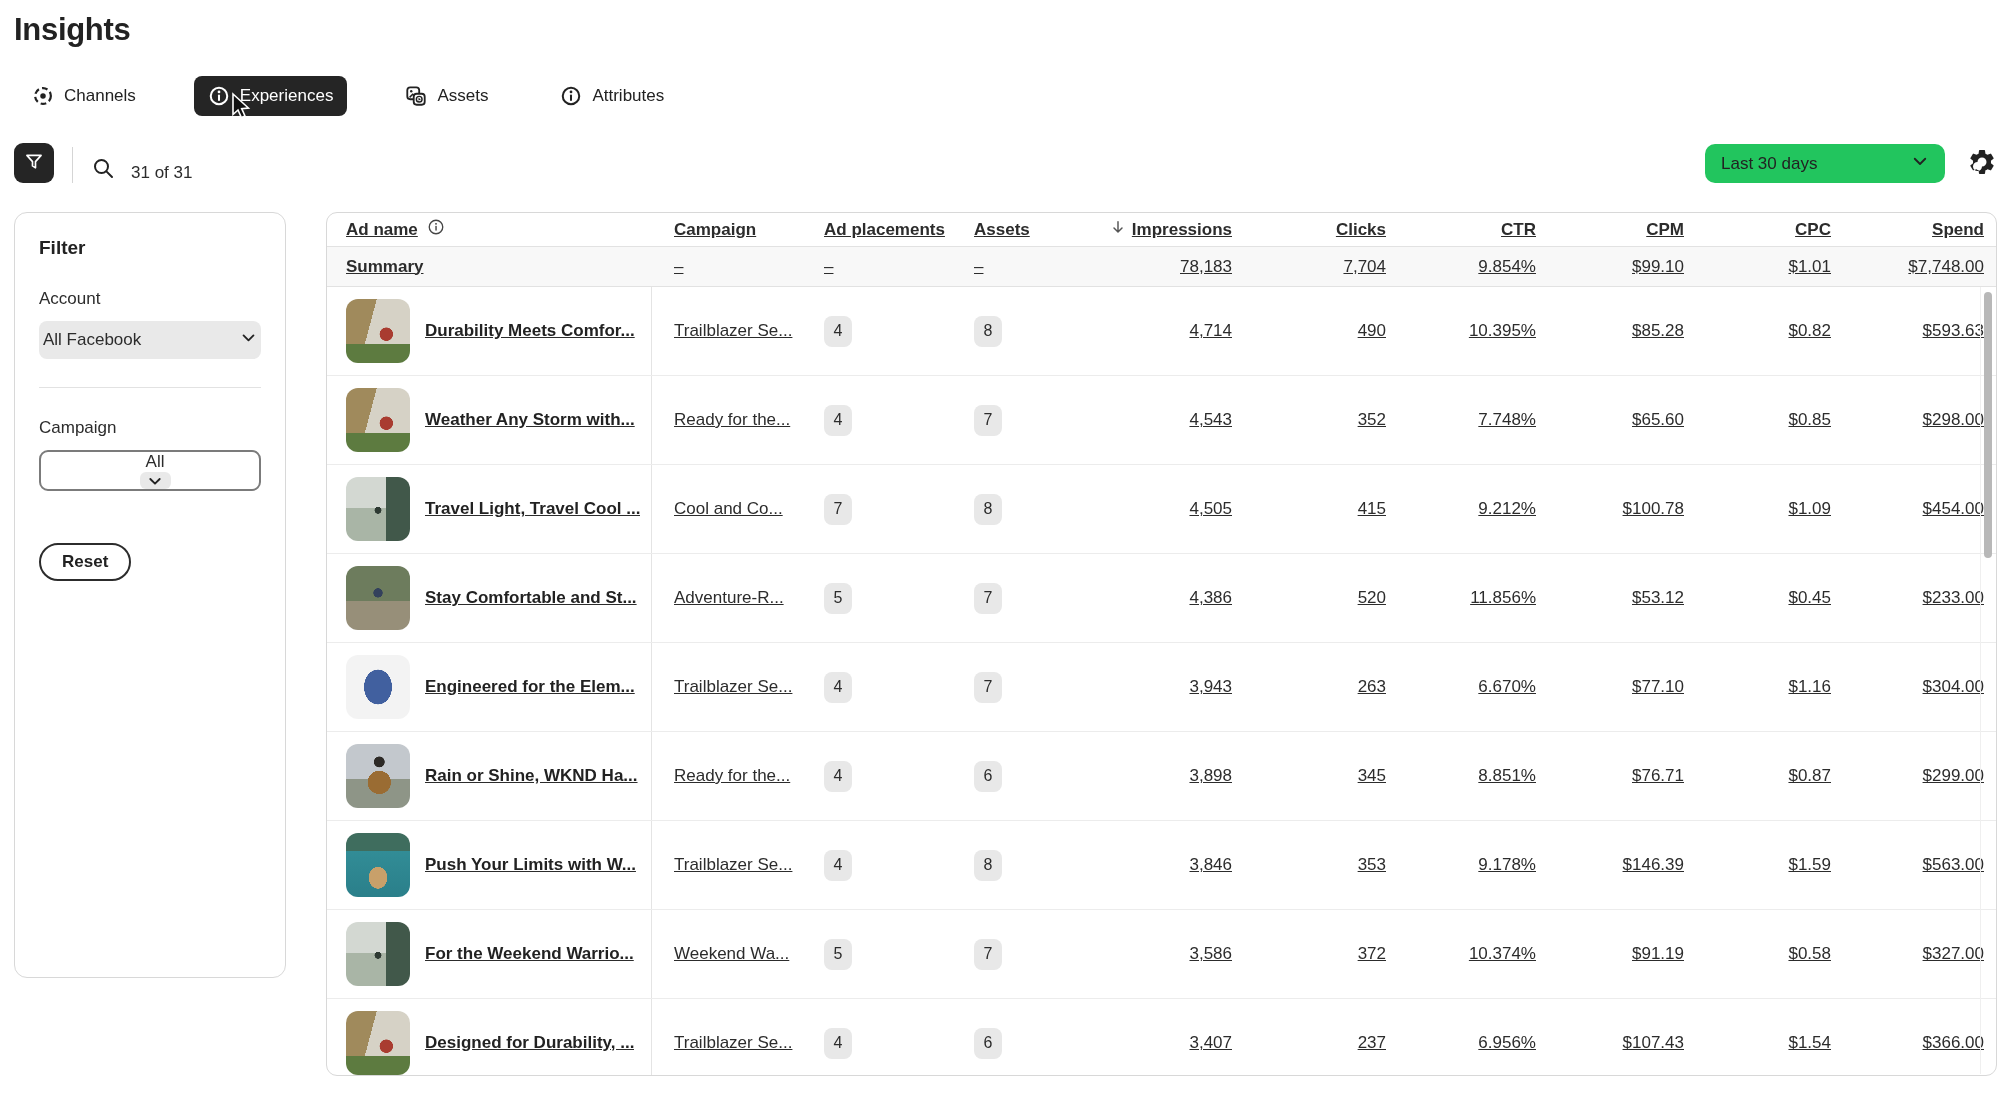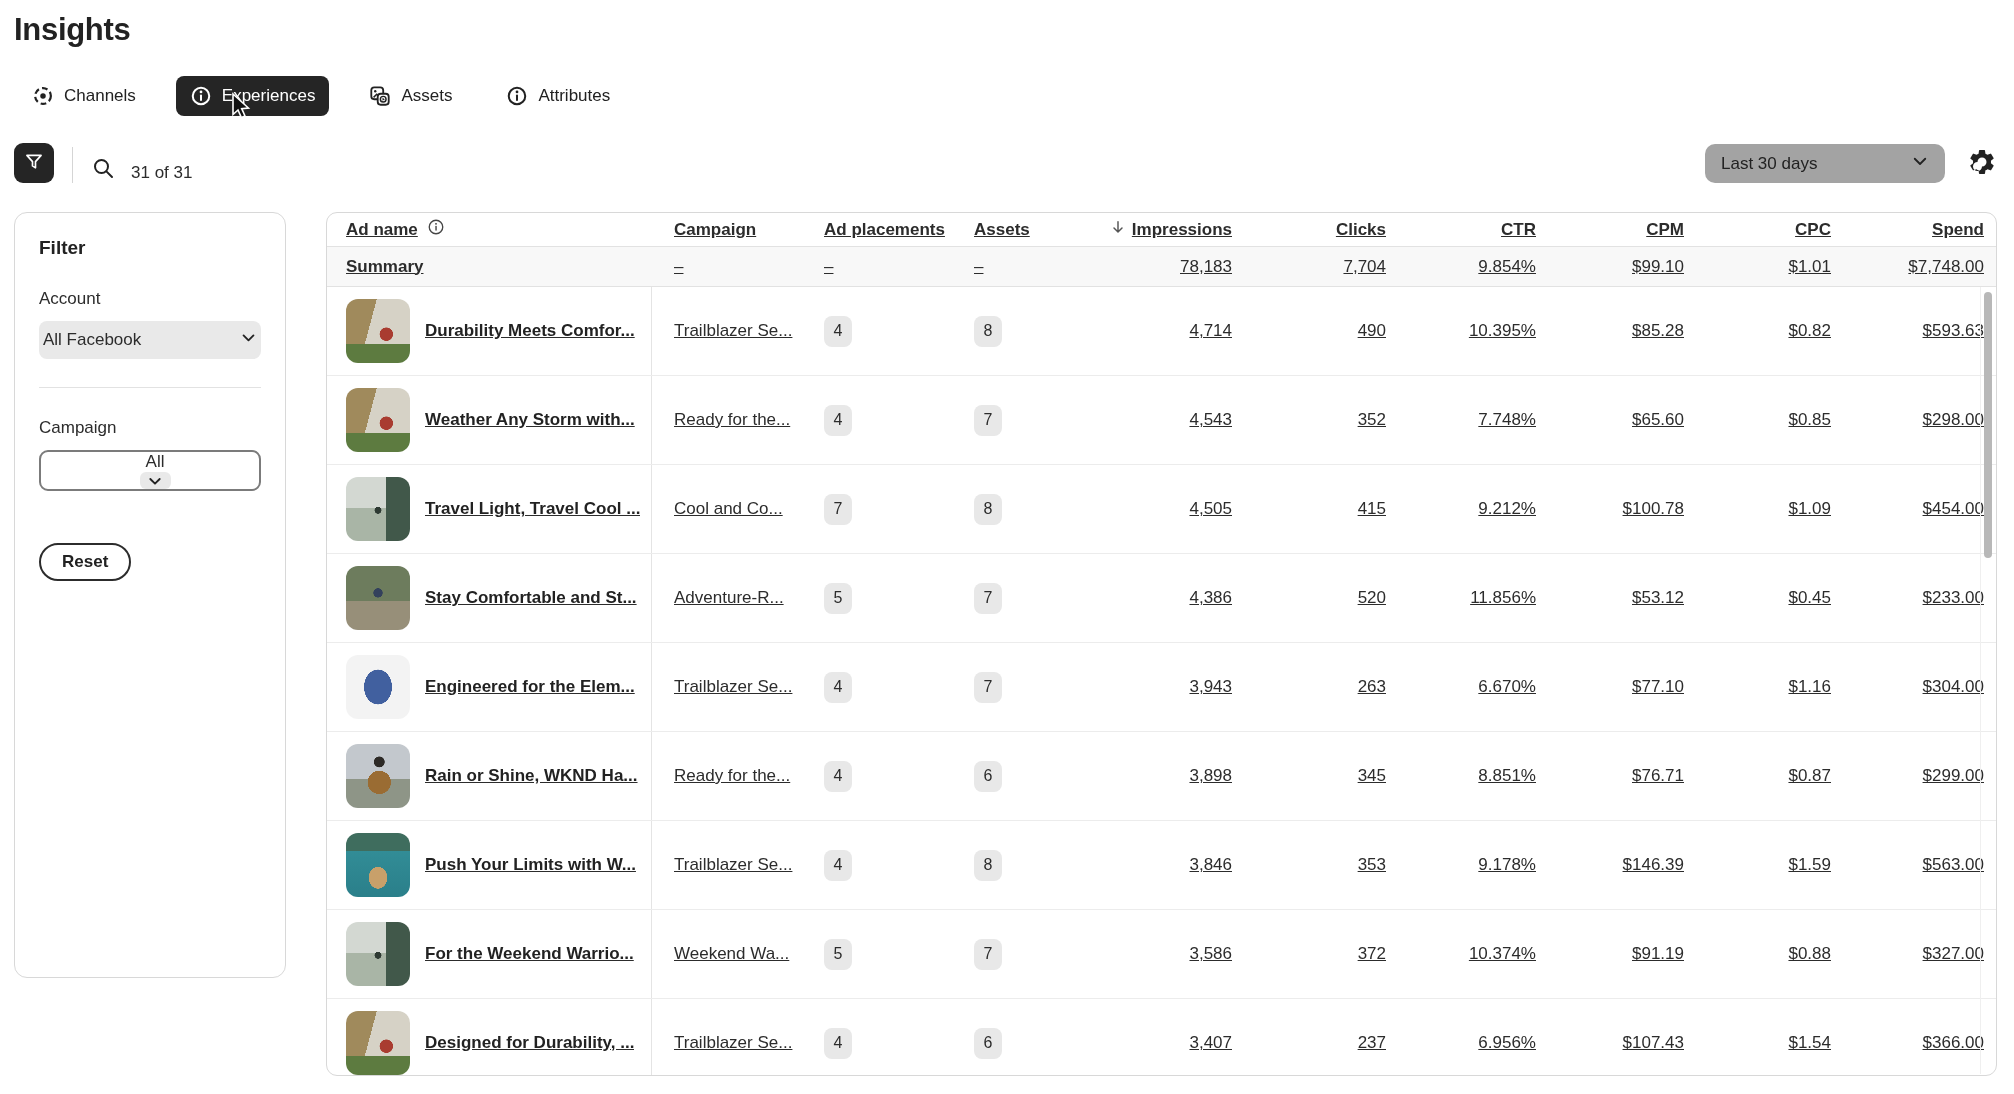--- a/index.html
+++ b/index.html
@@ -10,42 +10,42 @@
     font-family: "Liberation Sans", "DejaVu Sans", sans-serif;
     font-size: 17px;
     position: relative;
   }
   .page { padding: 12px 17px 0 14px; height: 100%; }
 
   
   .page-title { font-size: 31px; font-weight: 800; letter-spacing: -0.3px; color: #222; }
 
   
-  .tabs { display: flex; align-items: flex-end; gap: 26px; margin-top: 28px; padding-left: 4px; }
+  .tabs { display: flex; align-items: flex-end; gap: 44px; margin-top: 28px; padding-left: 4px; }
   .tab {
     display: inline-flex; align-items: center; gap: 10px;
     padding: 9px 14px; border-radius: 8px; cursor: pointer;
     font-size: 17px; color: #222; background: transparent; white-space: nowrap;
   }
   .tab.selected { background: #252525; color: #fff; }
   .tab .ticon { width: 22px; height: 22px; display: inline-flex; }
   .tab svg { width: 22px; height: 22px; }
 
   
   .toolbar { display: flex; align-items: flex-end; margin-top: 27px; }
   .filter-btn {
     width: 40px; height: 40px; border-radius: 9px; background: #252525;
     display: flex; align-items: center; justify-content: center; cursor: pointer; border: none;
   }
   .toolbar-divider { width: 1px; height: 36px; background: #d5d5d5; margin: 0 18px; }
   .search-btn { background: none; border: none; display: flex; align-items: center; cursor: pointer; }
   .result-count { margin-left: 16px; font-size: 17px; color: #2c2c2c; }
   .toolbar-right { margin-left: auto; display: flex; align-items: center; }
   .date-select {
-    width: 240px; height: 39px; background: #a3a3a3; border-radius: 10px;
+    width: 240px; height: 39px; background: #22c55e; border-radius: 10px;
     display: flex; align-items: center; justify-content: space-between;
     padding: 0 16px; cursor: pointer; font-size: 17px; color: #222;
   }
   .gear-btn { background: none; border: none; margin-left: 22px; display: flex; cursor: pointer; }
 
   
   .main { display: flex; margin-top: 29px; align-items: flex-start; }
 
   
   .filter-panel {
@@ -471,21 +471,21 @@
     <div class="cell badge-wrap">
       <span class="badge">5</span>
     </div>
     <div class="cell badge-wrap">
       <span class="badge">7</span>
     </div>
     <div class="cell num">3,586</div>
     <div class="cell num">372</div>
     <div class="cell num">10.374%</div>
     <div class="cell num">$91.19</div>
-    <div class="cell num">$0.88</div>
+    <div class="cell num">$0.58</div>
     <div class="cell num">$327.00</div>
   </div>
 
   <div class="grid trow">
     <div class="cell name-cell">
       <div class="thumb thumb--cliff"></div>
       <span class="ad-name">Designed for Durability, ...</span>
     </div>
     <div class="cell pad-l">Trailblazer Se...</div>
     <div class="cell badge-wrap">

